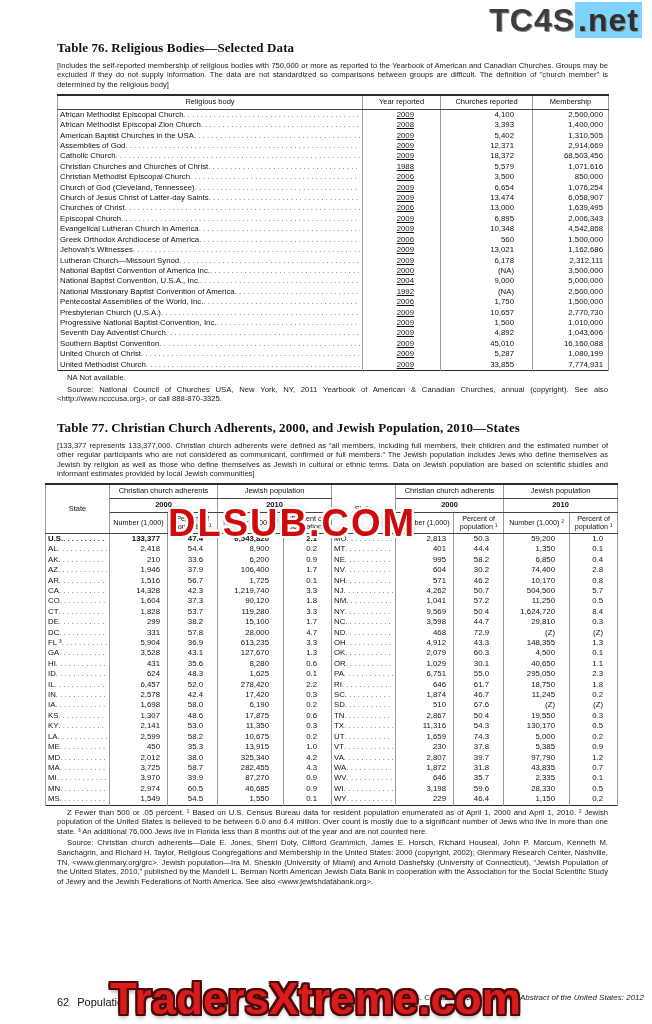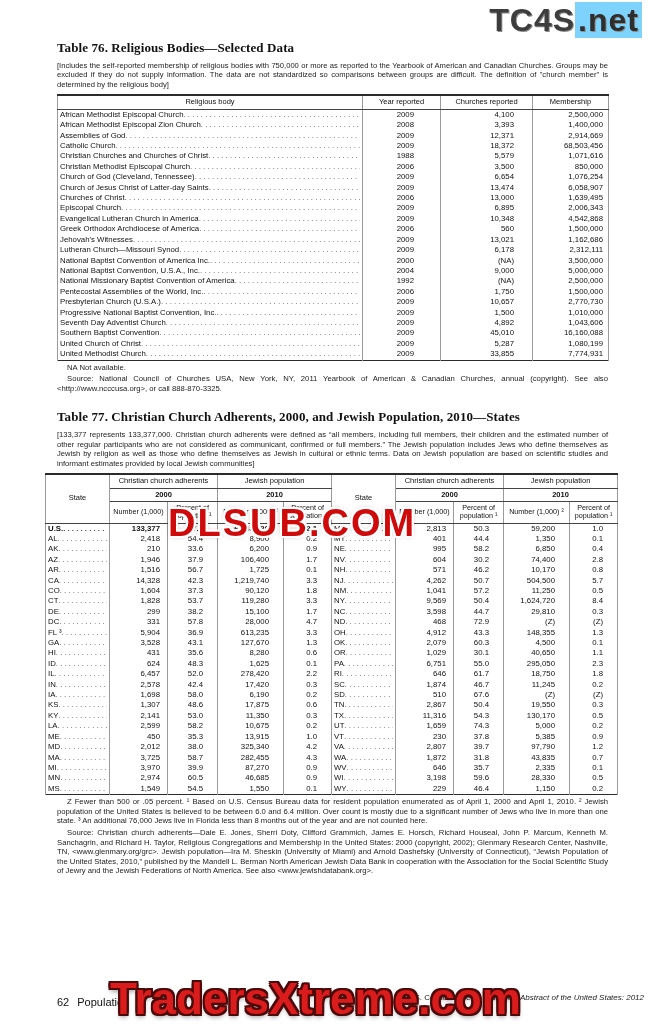--- a/index.html
+++ b/index.html
@@ -12,21 +12,21 @@
   .headnote { font-size:7.6px; line-height:9.4px; color:#222; text-align:justify; margin-bottom:5px; }
   .note { font-size:7.7px; line-height:9.6px; color:#222; margin-top:2px; text-indent:10px; text-align:justify; }
 
   table.tbl { border-collapse:collapse; table-layout:fixed; width:100%;
               border-top:2px solid #2b2b2b; border-bottom:1.5px solid #2b2b2b; }
   table.tbl th, table.tbl td { border-left:1px solid #9a9a9a; border-right:1px solid #9a9a9a; }
   table.tbl thead th { font-weight:normal; text-align:center; font-size:7.5px; line-height:8.6px;
                        padding:2px 1px; border-bottom:1px solid #444; vertical-align:middle; }
   table.tbl tbody td { font-size:7.8px; line-height:10.4px; padding:0 2px; vertical-align:bottom; white-space:nowrap; }
   .num { text-align:right; }
-  .t76 .c-year { padding-right:26px; }
+  .t76 .c-year { padding-right:26px;text-decoration:underline; }
   .t76 .c-ch  { padding-right:18px;padding-left:39px; }
   .t76 .c-mem { padding-right:5px; }
   .t77 { width:572px; margin-left:-12px; }
   .t77 .c-p, .t77 .c-p2 { padding-right:14px; }
   .t77 .c-n  { padding-right:7px; }
   .t77 .c-n2 { padding-right:14px;text-align:right; }
   .t77 thead th.yr { font-weight:bold; }
   .t77 thead th.sub { font-size:7.2px; line-height:8.2px; }
   .us { font-weight:bold; }
 
@@ -93,20 +93,31 @@
         <tr>
           <td class="name">
             <span class="wrap">
               <span class="nm">African Methodist Episcopal Zion Church</span>
               <span class="dots"></span>
             </span>
           </td>
           <td class="num c-year">2008</td>
           <td class="num c-ch">3,393</td>
           <td class="num c-mem">1,400,000</td>
+        </tr>
+        <tr>
+          <td class="name">
+            <span class="wrap">
+              <span class="nm">American Baptist Churches in the USA</span>
+              <span class="dots"></span>
+            </span>
+          </td>
+          <td class="num c-year">2009</td>
+          <td class="num c-ch">5,402</td>
+          <td class="num c-mem">1,310,505</td>
         </tr>
         <tr>
           <td class="name">
             <span class="wrap">
               <span class="nm">Assemblies of God</span>
               <span class="dots"></span>
             </span>
           </td>
           <td class="num c-year">2009</td>
           <td class="num c-ch">12,371</td>

